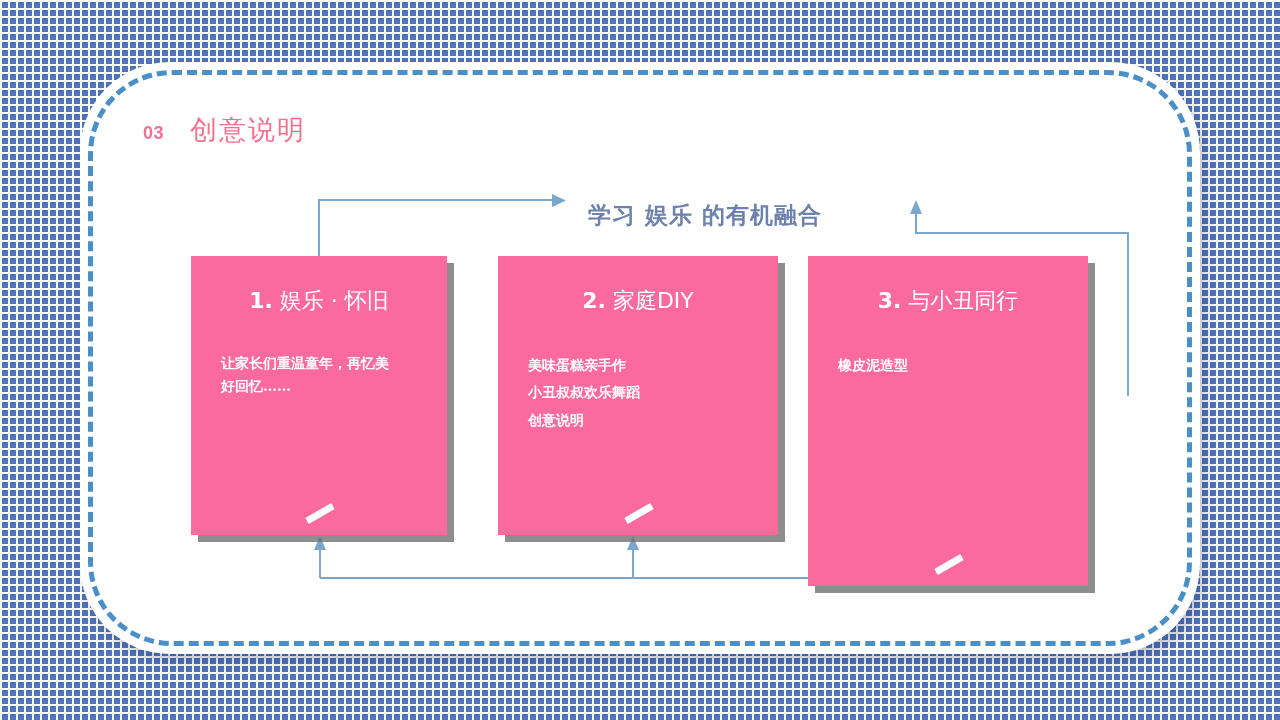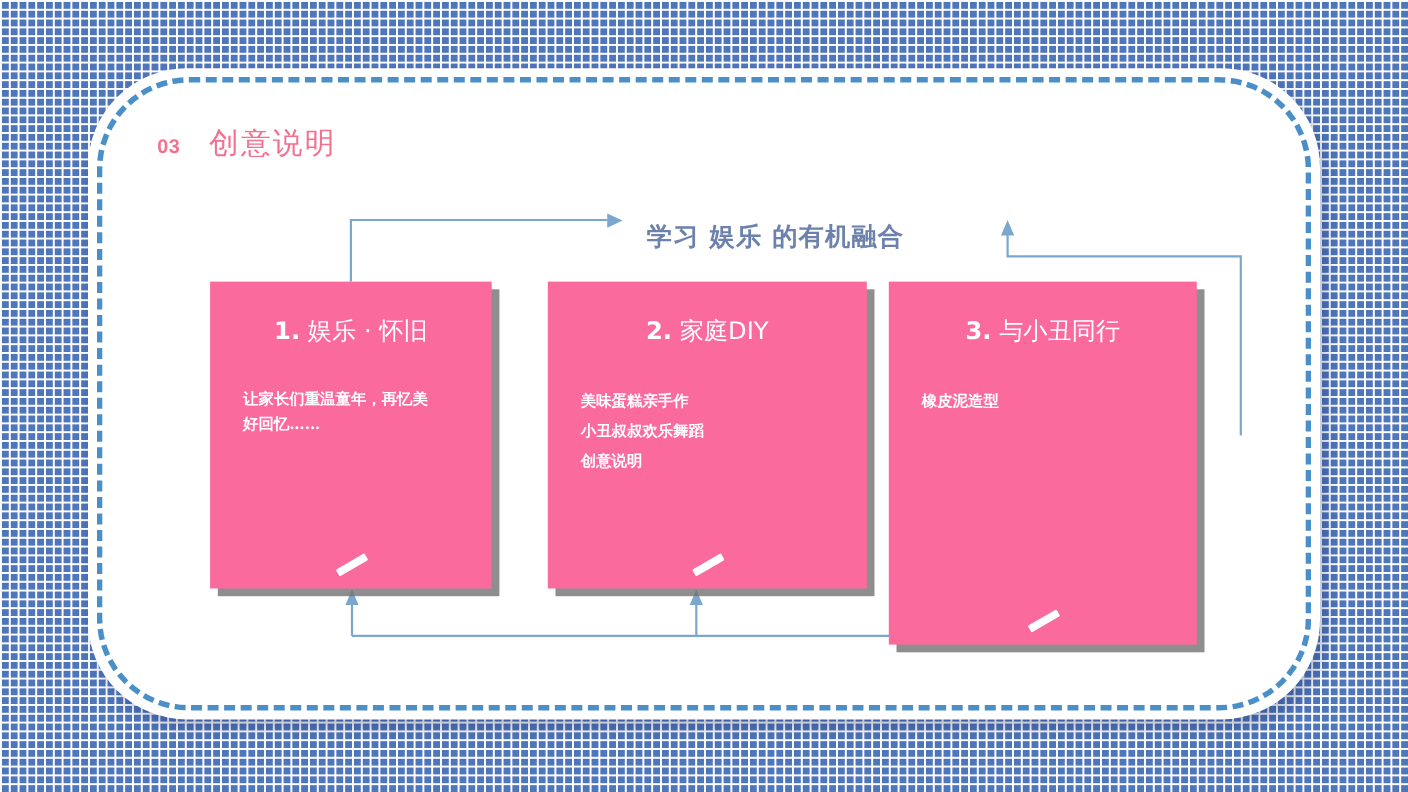--- a/index.html
+++ b/index.html
@@ -97,21 +97,21 @@
 
   
   .card {
     position: absolute;
     background: #fb6a9c;
     box-shadow: 7px 7px 0 rgba(110, 110, 110, 0.78);
     color: #ffffff;
     overflow: hidden;
   }
   #card-1 { left: 181px; top: 256px; width: 256px; height: 279px; margin-left: 10px; }
-  #card-2 { left: 498px; top: 256px; width: 280px; height: 279px; padding-left: 10px; }
+  #card-2 { left: 498px; top: 256px; width: 280px; height: 279px; }
   #card-3 { left: 808px; top: 256px; width: 280px; height: 330px; }
 
   .card-title {
     position: absolute;
     left: 0;
     right: 0;
     top: 30px;
     text-align: center;
     font-size: 22px;
     font-family: "DejaVu Sans", "Liberation Sans", sans-serif;

